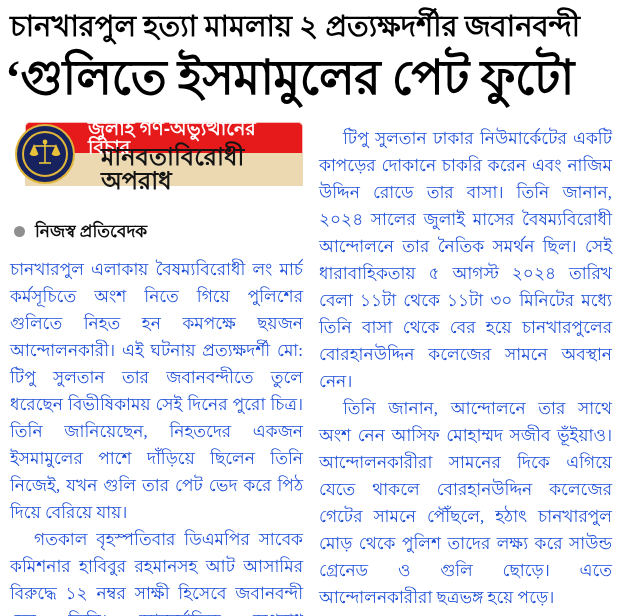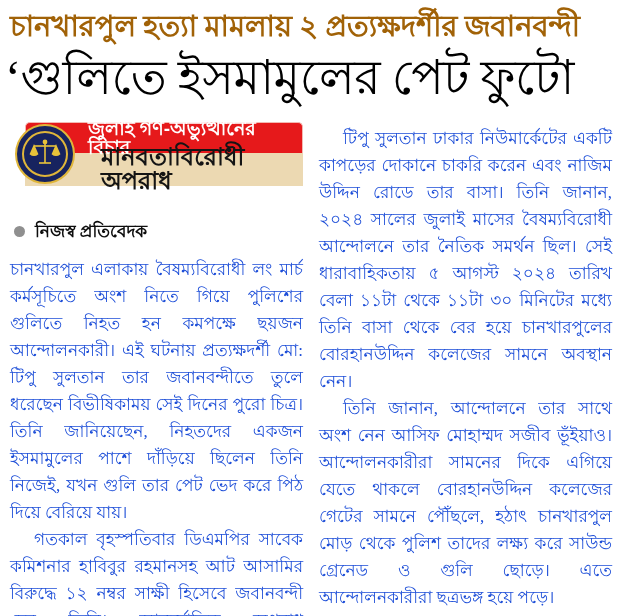--- a/index.html
+++ b/index.html
@@ -2,26 +2,26 @@
 <html><head>
 <meta charset="utf-8">
 <style>
   html, body { margin:0; padding:0; background:#ffffff; }
   .page {
     position:relative; width:619px; height:616px; overflow:hidden;
     background:#fff; font-family:"Liberation Serif", serif; color:#111;
   }
   .kicker {
     margin:9px 10px 0 10px;
-    font-size:29px; font-weight:bold; line-height:1.2; color:#a16207;
+    font-size:29px; font-weight:bold; line-height:1.2; color:#000000;
     white-space:nowrap;
   }
   .headline {
     margin:6px 6px 0 5px;
-    font-size:48px; font-weight:normal; line-height:1.15; color:#000;
+    font-size:48px; font-weight:bold; line-height:1.15; color:#000;
     letter-spacing:-0.5px;
   }
   .columns { display:flex; gap:16px; margin:17px 10px 0 10px; }
   .col { width:293px; flex:0 0 293px; }
 
   
   .banner { position:relative; height:68px;padding-left:15px; }
   .banner-red {
     height:31px; border-radius:5px 5px 0 0;
     display:flex; align-items:center; justify-content:center;

